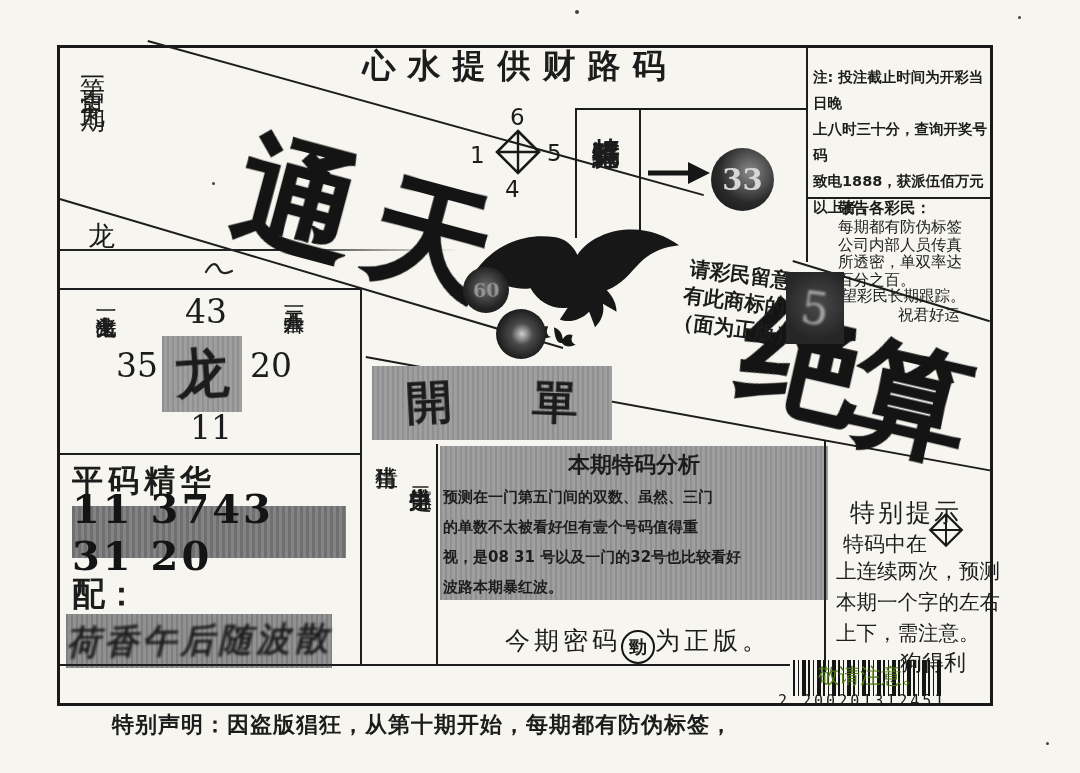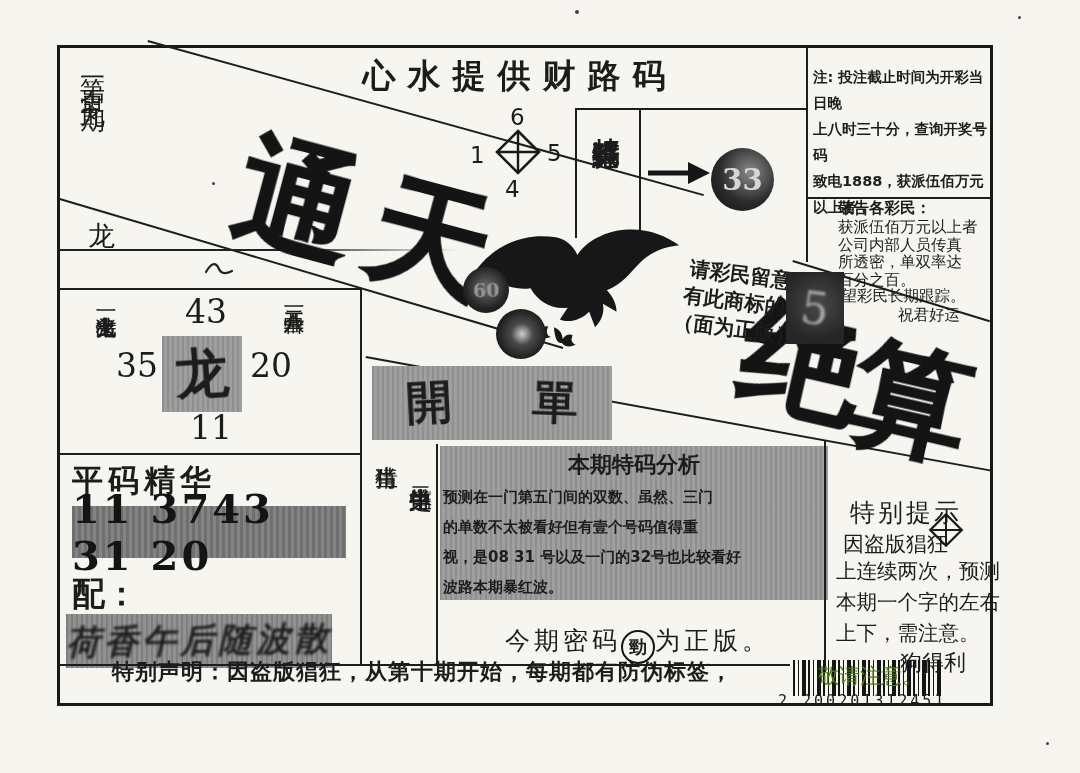--- a/index.html
+++ b/index.html
@@ -31,21 +31,21 @@
   <div class="speck" style="left:1046px;top:742px;width:3px;height:3px;"></div>
 
   <div class="dline" style="left:148px;top:40px;width:577px;transform:rotate(15.5deg);"></div>
   <div class="dline" style="left:60px;top:198px;width:525px;transform:rotate(16.5deg);"></div>
   <div class="dline" style="left:366px;top:356px;width:637px;transform:rotate(10.3deg);"></div>
   <div class="dline" style="left:793px;top:260px;width:206px;transform:rotate(17deg);"></div>
   <div class="abs" style="left:60px;top:249px;width:400px;height:2px;background:linear-gradient(90deg,#222 55%,rgba(34,34,34,0));"></div>
 
   <div class="abs vtext" style="left:76px;top:58px;height:195px;font-size:25px;letter-spacing:6px;">第一百零九期</div>
 
-  <div class="abs sans" style="left:338px;top:54px;width:364px;text-align:center;font-size:33px;font-weight:bold;letter-spacing:12px;">心水提供财路码</div>
+  <div class="abs sans" style="left:338px;top:44px;width:364px;text-align:center;font-size:33px;font-weight:bold;letter-spacing:12px;">心水提供财路码</div>
 
   <svg class="abs" style="left:494px;top:128px;" width="48" height="48" viewBox="0 0 48 48">
     <path d="M24,3 L45,24 L24,45 L3,24 Z" fill="none" stroke="#191919" stroke-width="2.6"></path>
     <line x1="3" y1="24" x2="45" y2="24" stroke="#191919" stroke-width="2.4"></line>
     <line x1="24" y1="3" x2="24" y2="45" stroke="#191919" stroke-width="2.4"></line>
   </svg>
   <div class="abs sans" style="left:510px;top:104px;font-size:23px;">6</div>
   <div class="abs sans" style="left:470px;top:142px;font-size:23px;">1</div>
   <div class="abs sans" style="left:547px;top:140px;font-size:23px;">5</div>
   <div class="abs sans" style="left:505px;top:176px;font-size:23px;">4</div>
@@ -66,21 +66,21 @@
   <div class="line" style="left:806px;top:48px;width:2px;height:214px;"></div>
   <div class="line" style="left:806px;top:197px;width:184px;height:2px;"></div>
   <div class="abs sans" style="left:813px;top:64px;width:174px;font-size:14.5px;line-height:26px;font-weight:bold;">
     <div>注: 投注截止时间为开彩当日晚</div>
     <div>上八时三十分，查询开奖号码</div>
     <div>致电1888，获派伍佰万元以上者，</div>
   </div>
 
   <div class="abs" style="left:838px;top:198px;font-size:15.5px;">
     <div style="font-weight:bold;">敬告各彩民：</div>
-    <div style="line-height:17.5px;">获派伍佰万元以上者</div>
+    <div style="line-height:17.5px;">每期都有防伪标签</div>
     <div style="line-height:17.5px;">公司内部人员传真</div>
     <div style="line-height:17.5px;">所透密，单双率达</div>
     <div style="line-height:17.5px;">百分之百。</div>
   </div>
   <div class="abs" style="left:826px;top:286px;font-size:15.5px;">希望彩民长期跟踪。</div>
   <div class="abs" style="left:898px;top:305px;font-size:15.5px;">祝君好运</div>
 
   <div class="abs" style="left:88px;top:218px;font-size:27px;">龙</div>
   <svg class="abs" style="left:202px;top:256px;" width="38" height="24" viewBox="0 0 38 24">
     <path d="M4,16 q8,-14 13,-3 q3,7 13,2" fill="none" stroke="#222" stroke-width="2.2" stroke-linecap="round"></path>
@@ -154,34 +154,34 @@
       <div>波路本期暴红波。</div>
     </div>
   </div>
 
   <div class="abs" style="left:505px;top:624px;font-size:25px;letter-spacing:4px;">
     <span>今期密码</span><span style="display:inline-block;width:30px;height:30px;line-height:30px;text-align:center;border:2px solid #151515;border-radius:50%;font-size:18px;font-weight:bold;letter-spacing:0;vertical-align:-4px;">勁</span><span>为正版。</span>
   </div>
 
   <div class="line" style="left:824px;top:440px;width:2px;height:232px;"></div>
   <div class="abs" style="left:850px;top:496px;font-size:25px;letter-spacing:3px;">特别提示</div>
-  <div class="abs" style="left:843px;top:530px;font-size:21px;">因盗版猖狂</div>
+  <div class="abs" style="left:843px;top:530px;font-size:21px;">特码中在</div>
   <svg class="abs" style="left:928px;top:512px;" width="36" height="36" viewBox="0 0 48 48">
     <path d="M24,3 L45,24 L24,45 L3,24 Z" fill="none" stroke="#191919" stroke-width="3"></path>
     <line x1="3" y1="24" x2="45" y2="24" stroke="#191919" stroke-width="2.6"></line>
     <line x1="24" y1="3" x2="24" y2="45" stroke="#191919" stroke-width="2.6"></line>
   </svg>
   <div class="abs" style="left:836px;top:556px;font-size:20.5px;line-height:31px;">
     <div>上连续两次，预测</div>
     <div>本期一个字的左右</div>
     <div>上下，需注意。</div>
   </div>
   <div class="abs" style="left:900px;top:648px;font-size:22px;">狗得利</div>
 
   <div class="line" style="left:60px;top:664px;width:730px;height:2px;"></div>
-  <div class="abs sans" style="left:112px;top:657px;font-size:22px;letter-spacing:1px;font-weight:bold;">特别声明：因盗版猖狂，从第十期开始，每期都有防伪标签，</div>
+  <div class="abs sans" style="left:112px;top:710px;font-size:22px;letter-spacing:1px;font-weight:bold;">特别声明：因盗版猖狂，从第十期开始，每期都有防伪标签，</div>
 
   <div class="abs" style="left:793px;top:660px;width:148px;height:36px;
               background:repeating-linear-gradient(90deg,#151515 0 2px,rgba(0,0,0,0) 2px 5px,#151515 5px 6px,rgba(0,0,0,0) 6px 9px,#151515 9px 13px,rgba(0,0,0,0) 13px 15px);"></div>
   <div class="abs" style="left:818px;top:662px;font-size:21px;font-weight:normal;color:#4d7c0f;">敬请注意。</div>
   <div class="abs mono" style="left:778px;top:692px;font-size:15px;letter-spacing:3px;">2  200201312451</div>
 
 </div>
 
 </body></html>

